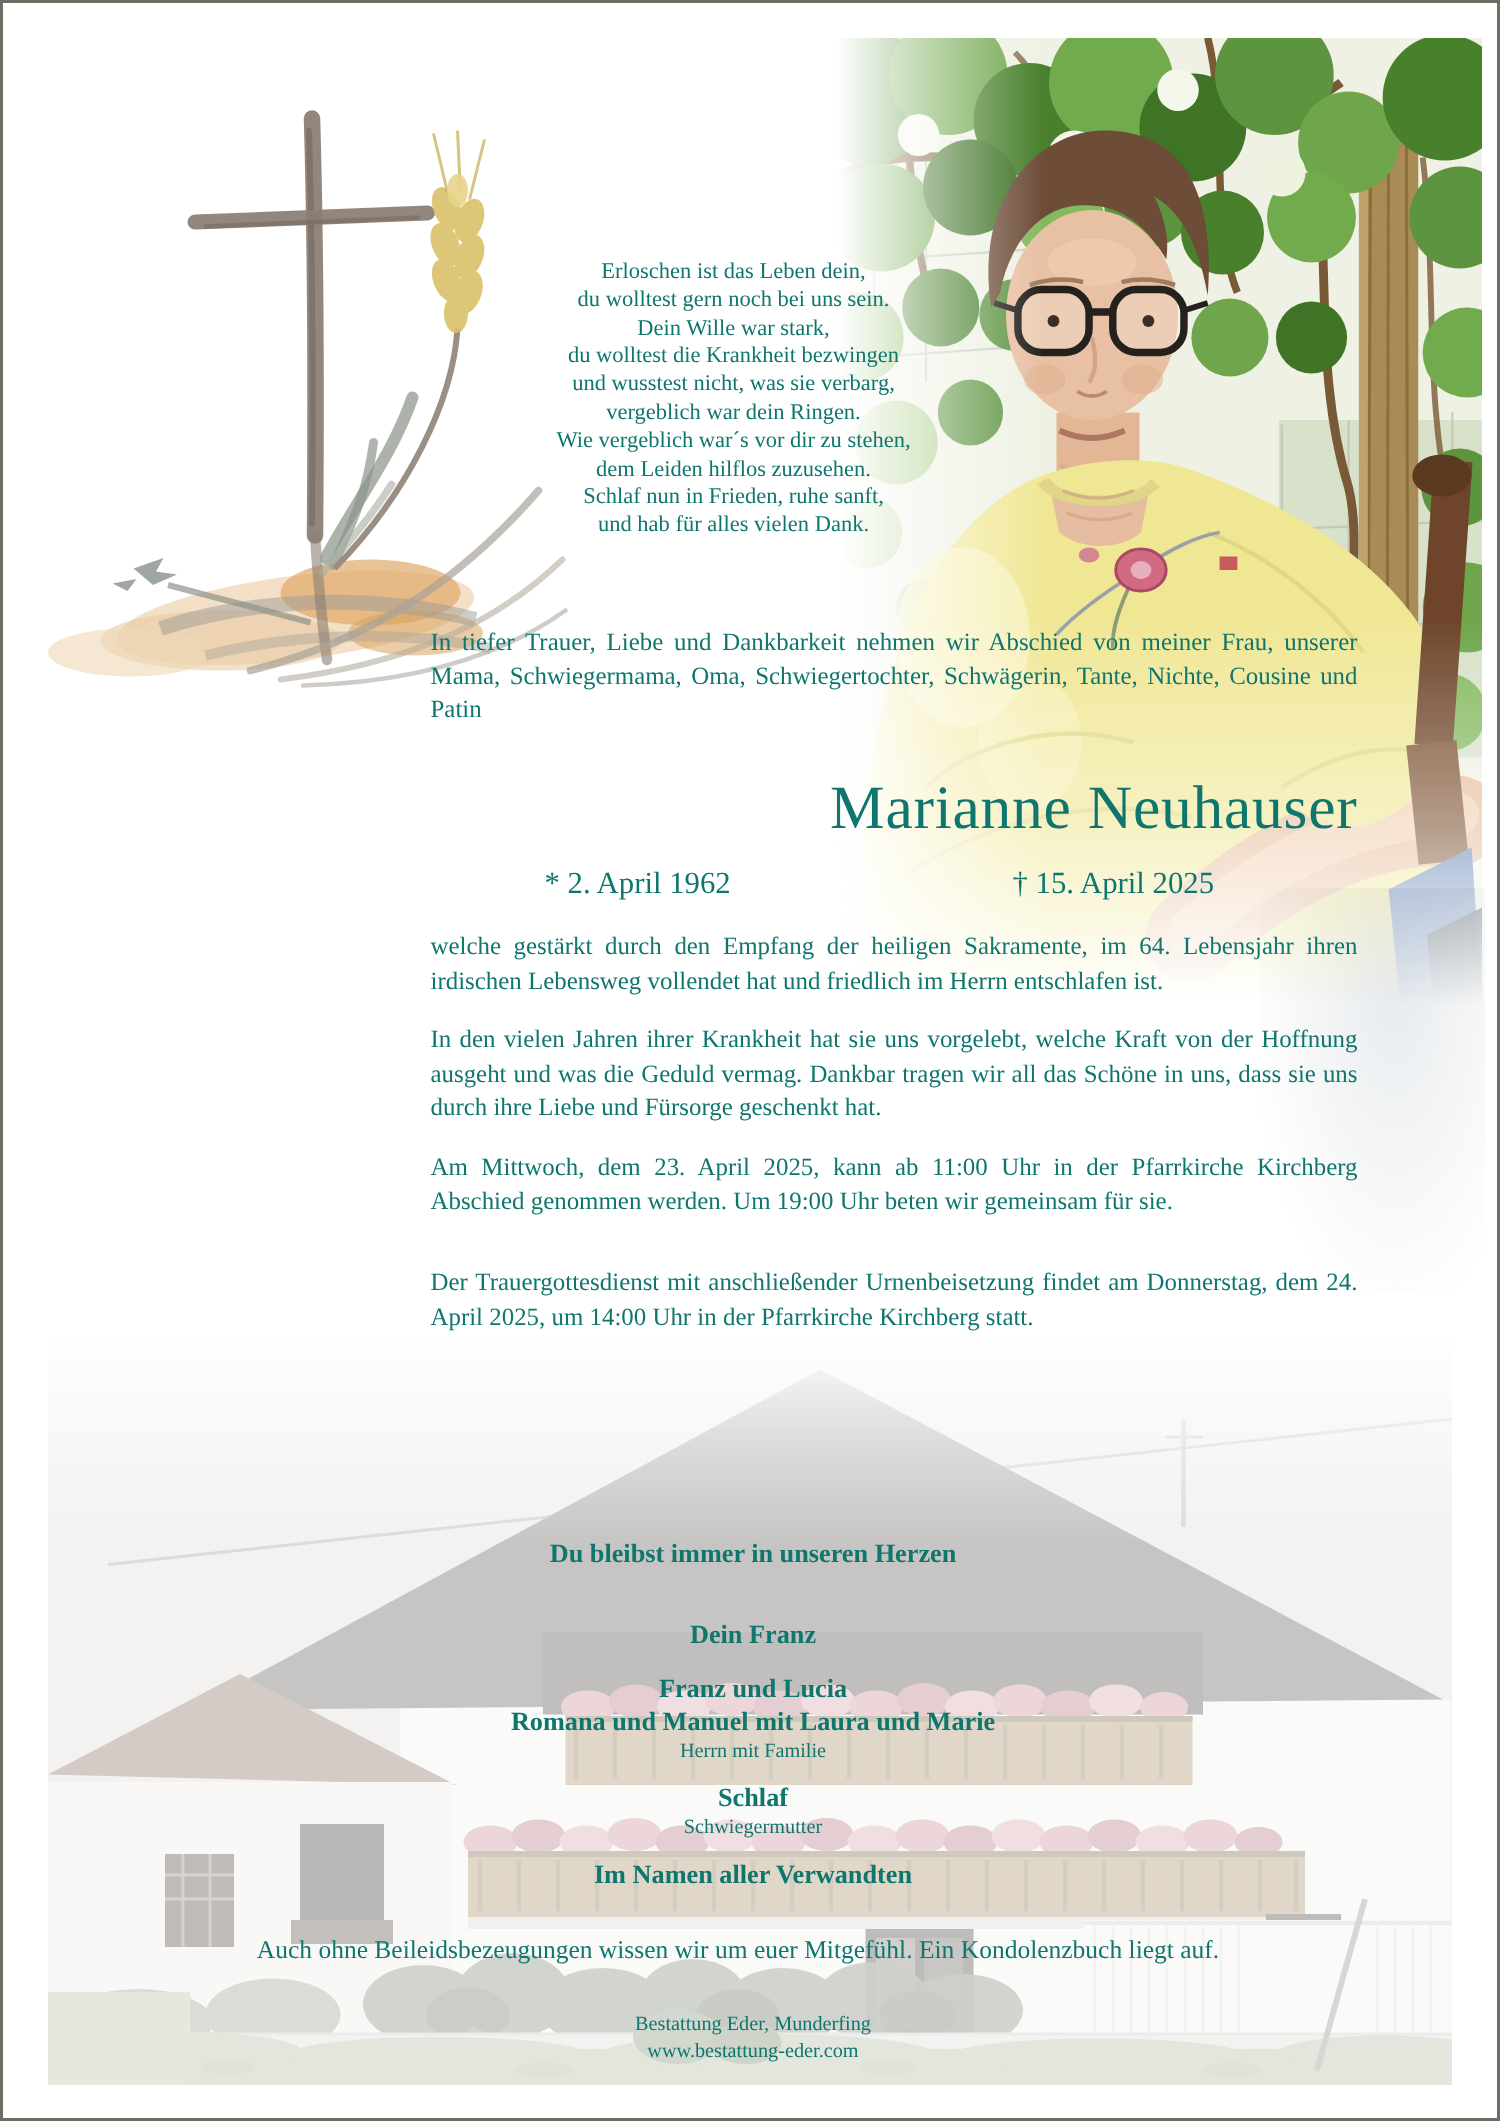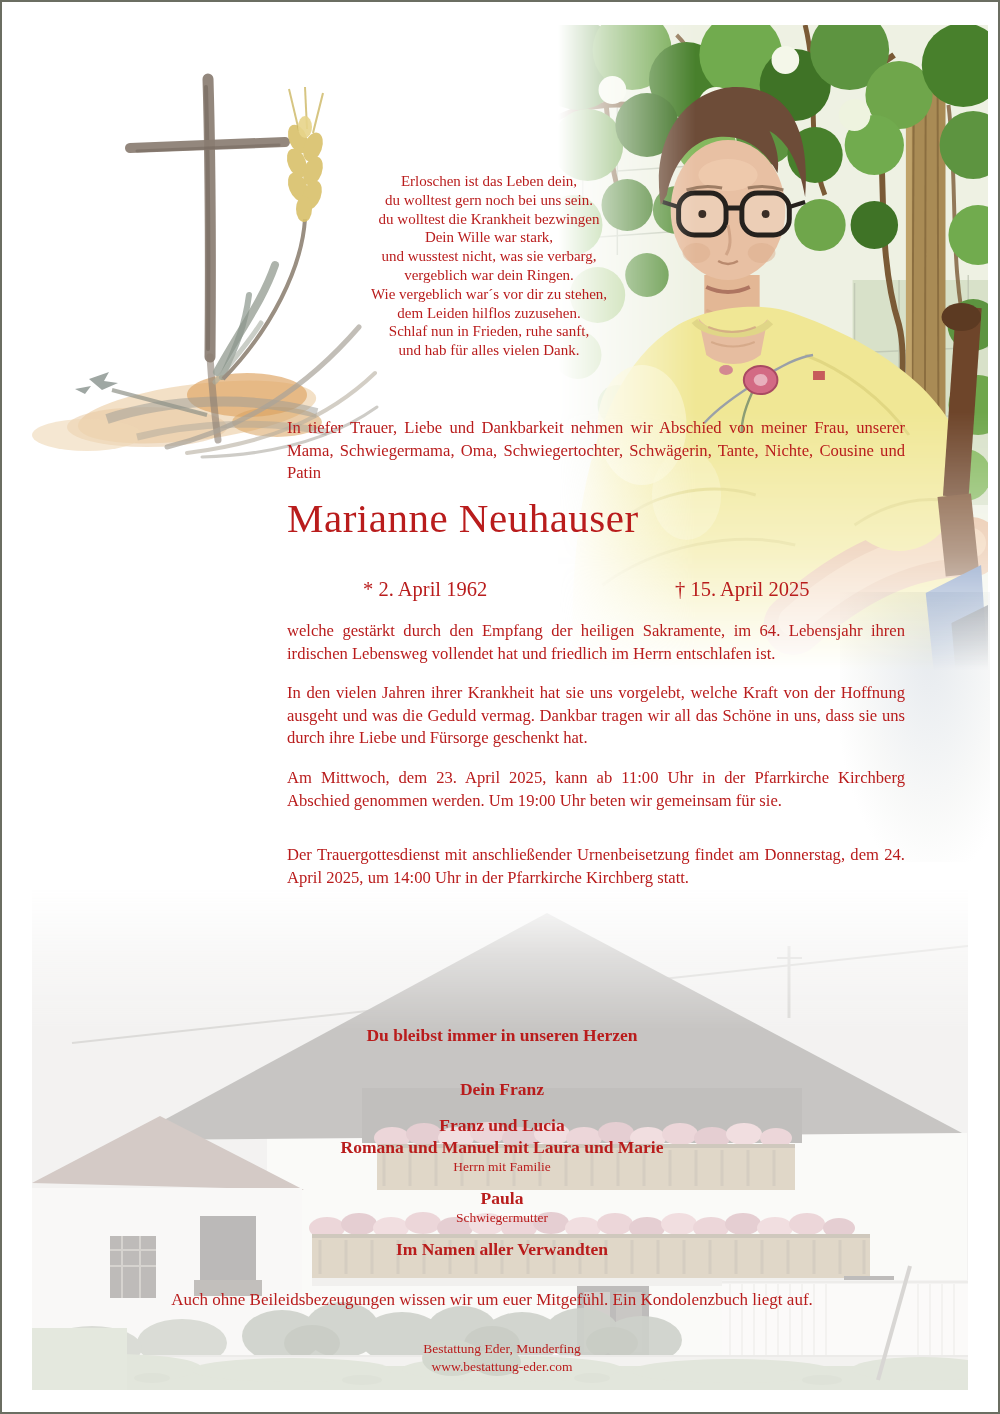--- a/index.html
+++ b/index.html
@@ -1,19 +1,19 @@
 <!DOCTYPE html>
 <html><head>
 <meta charset="utf-8">
 <style>
   html,body{margin:0;padding:0;background:#ffffff;}
   .page{
     position:relative;width:1000px;height:1414px;overflow:hidden;
     background:#ffffff;border:2px solid #6b6e62;box-sizing:border-box;
-    font-family:"Liberation Serif","DejaVu Serif",serif;color:#b91c1c;
+    font-family:"Liberation Serif","DejaVu Serif",serif;color:#0f766e;
   }
   .layer{position:absolute;}
   
   .portrait-wrap{
     left:556px;top:23px;width:430px;height:645px;z-index:1;
     -webkit-mask-image:linear-gradient(to right,transparent 0%,rgba(0,0,0,.40) 12%,#000 32%);
     mask-image:linear-gradient(to right,transparent 0%,rgba(0,0,0,.40) 12%,#000 32%);
   }
   .portrait-inner{
     width:100%;height:100%;
@@ -32,21 +32,21 @@
   .house-wrap{
     left:30px;top:886px;width:936px;height:502px;z-index:1;
     -webkit-mask-image:linear-gradient(to bottom,transparent 0%,rgba(0,0,0,.55) 13%,#000 28%);
     mask-image:linear-gradient(to bottom,transparent 0%,rgba(0,0,0,.55) 13%,#000 28%);
   }
   .house-wrap svg{display:block;width:100%;height:100%;}
   
   .txt{position:absolute;z-index:5;}
   .poem{left:272px;top:170px;width:430px;text-align:center;font-size:15px;line-height:18.8px;}
   .intro{left:285px;top:415px;width:618px;font-size:16.6px;line-height:22.5px;text-align:justify;}
-  .name{left:285px;top:492px;width:618px;text-align:left;font-size:41px;letter-spacing:.5px;font-weight:400;}
+  .name{left:285px;top:512px;width:618px;text-align:right;font-size:41px;letter-spacing:.5px;font-weight:400;}
   .dates{left:285px;top:576px;width:618px;height:28px;font-size:20.5px;}
   .dates .born{position:absolute;left:76px;top:0;}
   .dates .died{position:absolute;left:388px;top:0;}
   .para{left:285px;top:0;width:618px;font-size:16.6px;line-height:22.5px;text-align:justify;}
   .p1{top:618px;} .p2{top:680px;} .p3{top:765px;} .p4{top:842px;}
   .family{left:100px;top:1022px;width:800px;text-align:center;}
   .family .big{font-weight:700;font-size:17.5px;line-height:22px;}
   .family .small{font-size:13.5px;line-height:17px;}
   .motto{margin-bottom:32px;}
   .husband{margin-bottom:14px;}
@@ -417,22 +417,22 @@
         <ellipse cx="420" cy="470" rx="30" ry="18" fill="#7a8a6a"></ellipse>
         <ellipse cx="465" cy="474" rx="24" ry="14" fill="#6e7e5e"></ellipse>
         <line x1="878" y1="378" x2="846" y2="492" stroke="#89847c" stroke-width="4"></line>
       </g>
     </svg>
   </div>
 
   <div class="txt poem">
     <div>Erloschen ist das Leben dein,</div>
     <div>du wolltest gern noch bei uns sein.</div>
+    <div>Dein Wille war stark,</div>
     <div>du wolltest die Krankheit bezwingen</div>
-    <div>Dein Wille war stark,</div>
     <div>und wusstest nicht, was sie verbarg,</div>
     <div>vergeblich war dein Ringen.</div>
     <div>Wie vergeblich war´s vor dir zu stehen,</div>
     <div>dem Leiden hilflos zuzusehen.</div>
     <div>Schlaf nun in Frieden, ruhe sanft,</div>
     <div>und hab für alles vielen Dank.</div>
   </div>
 
   <div class="txt intro">In tiefer Trauer, Liebe und Dankbarkeit nehmen wir Abschied von meiner Frau, unserer Mama, Schwiegermama, Oma, Schwiegertochter, Schwägerin, Tante, Nichte, Cousine und Patin</div>
 
@@ -447,21 +447,21 @@
   <div class="txt para p2">In den vielen Jahren ihrer Krankheit hat sie uns vorgelebt, welche Kraft von der Hoffnung ausgeht und was die Geduld vermag. Dankbar tragen wir all das Schöne in uns, dass sie uns durch ihre Liebe und Fürsorge geschenkt hat.</div>
   <div class="txt para p3">Am Mittwoch, dem 23. April 2025, kann ab 11:00 Uhr in der Pfarrkirche Kirchberg Abschied genommen werden. Um 19:00 Uhr beten wir gemeinsam für sie.</div>
   <div class="txt para p4">Der Trauergottesdienst mit anschließender Urnenbeisetzung findet am Donnerstag, dem 24. April 2025, um 14:00 Uhr in der Pfarrkirche Kirchberg statt.</div>
 
   <div class="txt family">
     <div class="big motto">Du bleibst immer in unseren Herzen</div>
     <div class="big husband">Dein Franz</div>
     <div class="big">Franz und Lucia</div>
     <div class="big">Romana und Manuel mit Laura und Marie</div>
     <div class="small caption1">Herrn mit Familie</div>
-    <div class="big">Paula</div>
+    <div class="big">Schlaf</div>
     <div class="small caption2">Schwiegermutter</div>
     <div class="big">Im Namen aller Verwandten</div>
   </div>
 
   <div class="txt condolence">Auch ohne Beileidsbezeugungen wissen wir um euer Mitgefühl. Ein Kondolenzbuch liegt auf.</div>
 
   <div class="txt footer">
     <div>Bestattung Eder, Munderfing</div>
     <div>www.bestattung-eder.com</div>
   </div>

